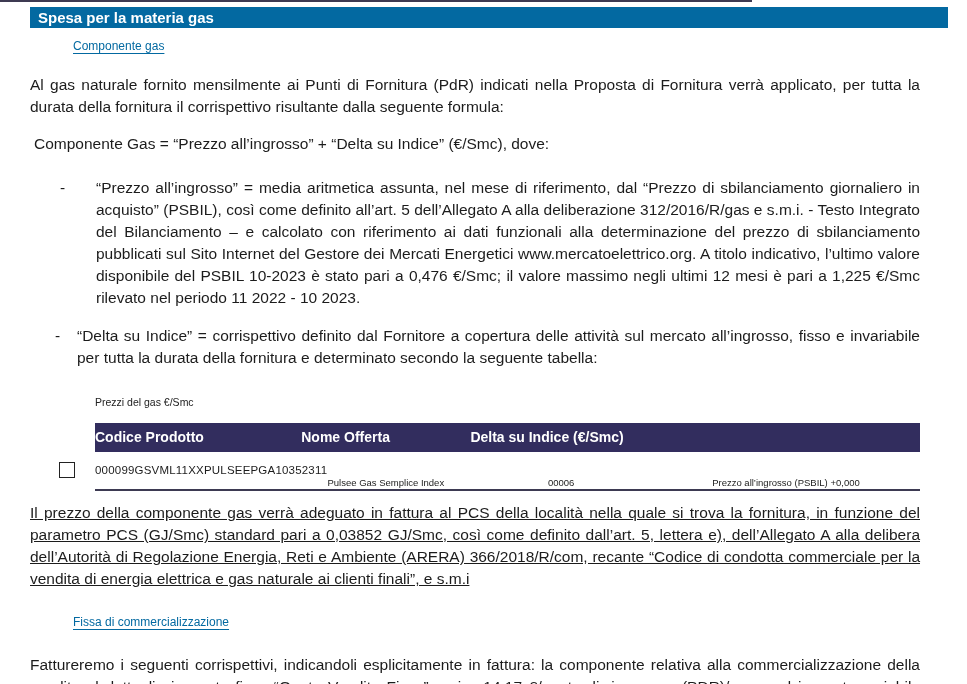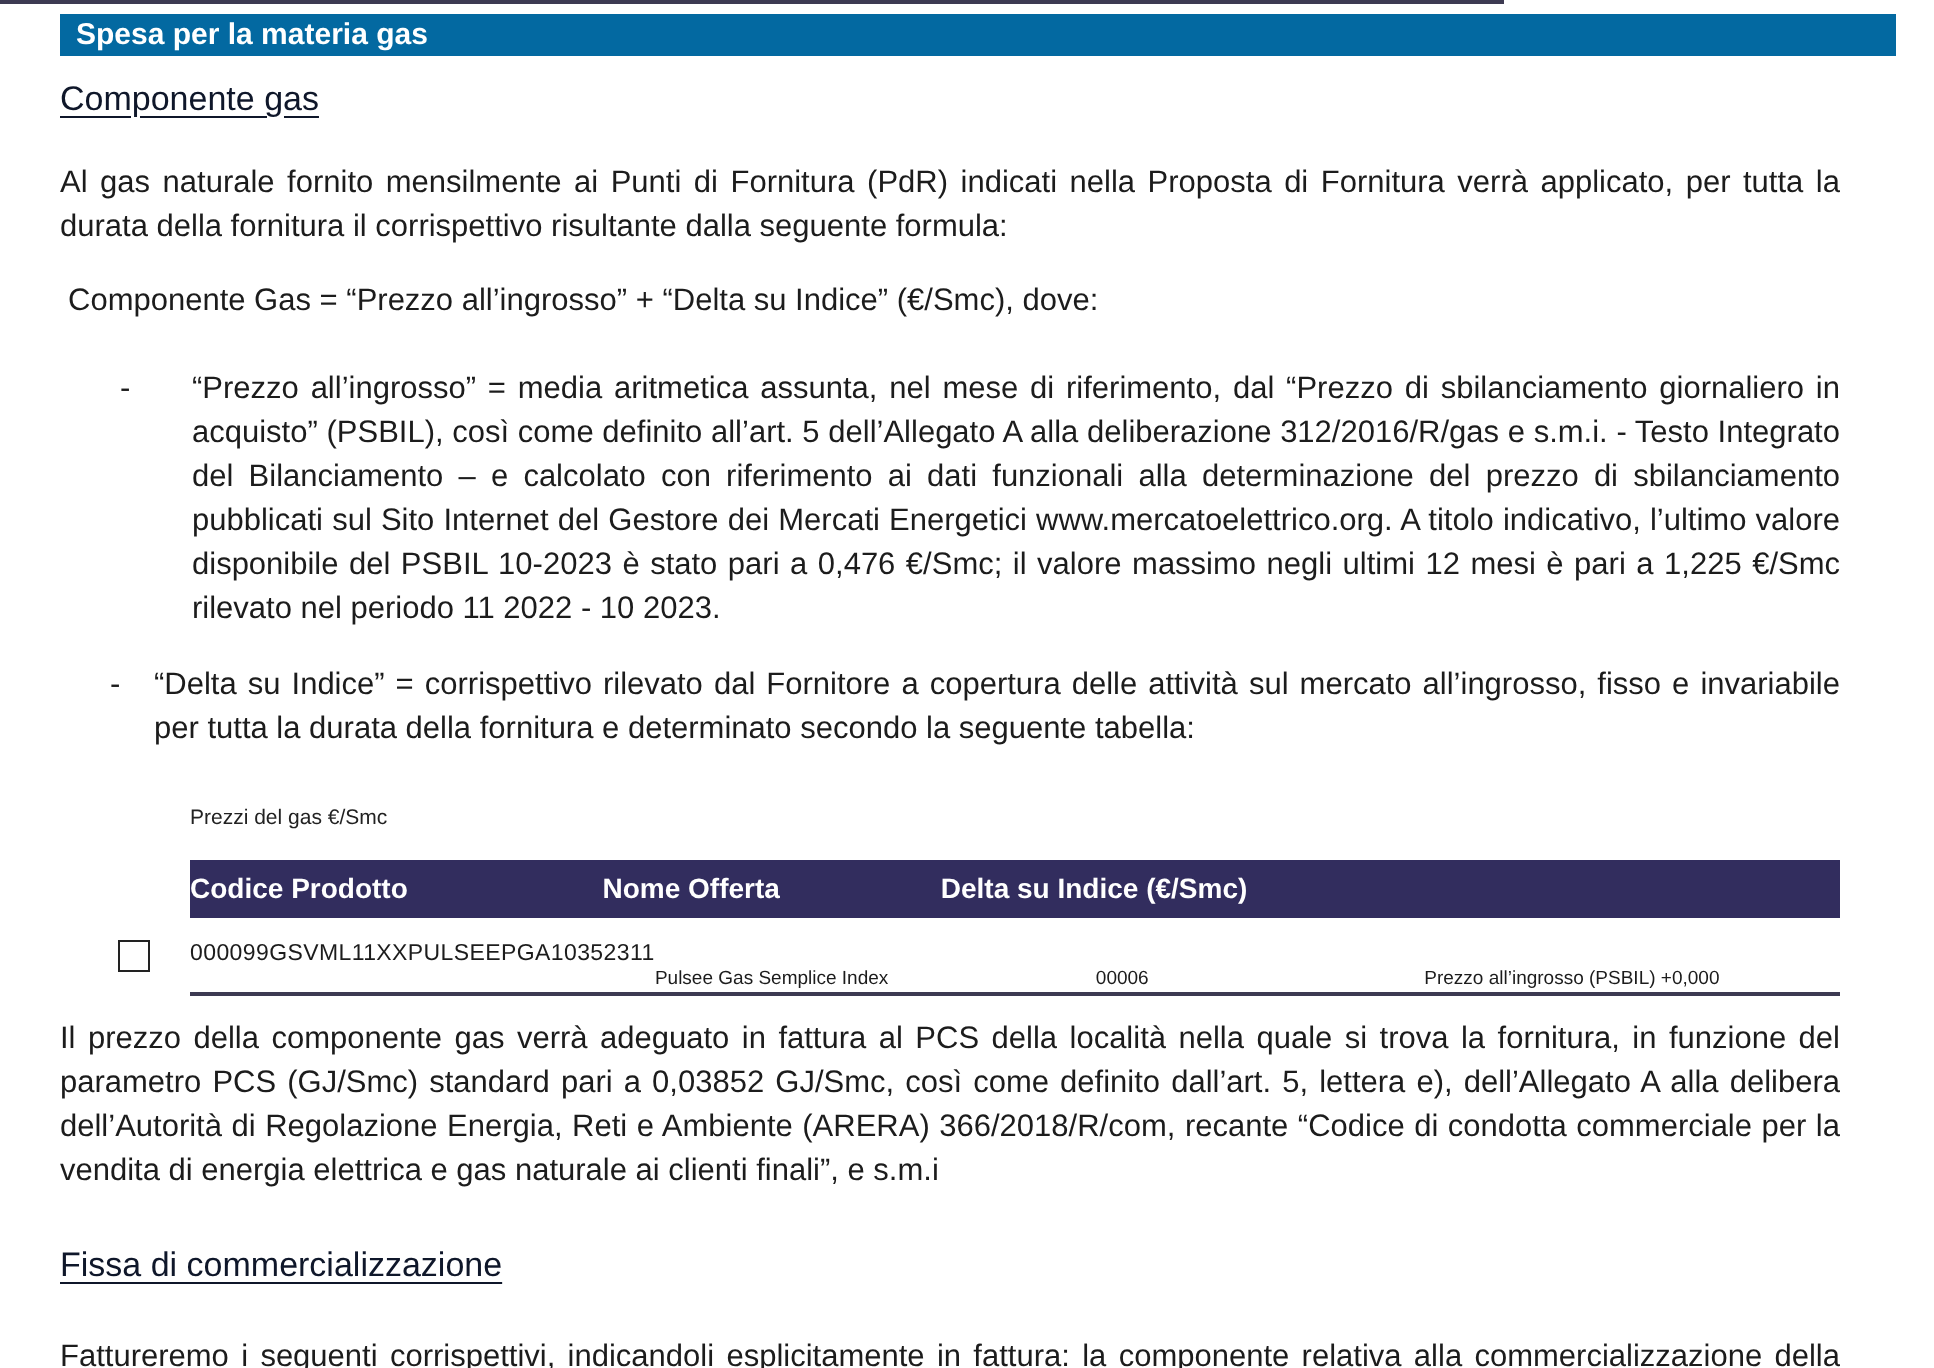--- a/index.html
+++ b/index.html
@@ -29,22 +29,23 @@
     font-weight: bold;
     font-size: 15px;
     height: 21px;
     line-height: 21px;
     padding-left: 8px;
     margin-right: -28px; 
   }
   .h-underline {
     text-decoration: underline;
     text-underline-offset: 3px;
-    font-size: 17px;
-    color: #0f172a;
+    font-size: 12px;
+    color: #0369a1;
+    margin-left: 43px;
   }
   .h1 { margin-top: 10px; }
   .h2 { margin-top: 24px; }
   p { margin: 0; }
   .just { text-align: justify; }
   .intro { margin-top: 19px; }
   .formula { padding-left: 4px; margin-top: 15px; }
   .bullet { display: flex; margin-top: 0; }
   .bullet .marker { flex: 0 0 auto; }
   .bullet .btext { flex: 1 1 auto; text-align: justify; }
@@ -84,21 +85,21 @@
     white-space: nowrap;
   }
   .cell-small { font-size: 9.5px; text-align: center; white-space: nowrap; margin-top: 24px; }
   .row-checkbox {
     position: absolute;
     left: -36px;
     width: 14px; height: 14px;
     border: 1.6px solid #222222;
     background: #ffffff;
   }
-  .para2 { margin-top: 11px; }
+  .para2 { margin-top: 11px; text-decoration: underline; }
   .para3 { margin-top: 23px; }
 </style>
 </head>
 <body>
 
 <div class="top-rule"></div>
 
 <div class="page">
 
   <div class="title-bar">
@@ -110,21 +111,21 @@
   <p class="just intro">Al gas naturale fornito mensilmente ai Punti di Fornitura (PdR) indicati nella Proposta di Fornitura verrà applicato, per tutta la durata della fornitura il corrispettivo risultante dalla seguente formula:</p>
   <p class="formula">Componente Gas = “Prezzo all’ingrosso” + “Delta su Indice” (€/Smc), dove:</p>
 
   <div class="bullet bullet-1">
     <span class="marker">-</span>
     <span class="btext">“Prezzo all’ingrosso” =  media aritmetica assunta, nel mese di riferimento, dal “Prezzo di sbilanciamento giornaliero in acquisto” (PSBIL), così come definito all’art. 5 dell’Allegato A alla deliberazione 312/2016/R/gas e s.m.i. - Testo Integrato del Bilanciamento – e calcolato con riferimento ai dati funzionali alla determinazione del prezzo di sbilanciamento pubblicati sul Sito Internet del Gestore dei Mercati Energetici www.mercatoelettrico.org. A titolo indicativo, l’ultimo valore disponibile del PSBIL 10-2023 è stato pari a 0,476 €/Smc; il valore massimo negli ultimi 12 mesi è pari a 1,225 €/Smc rilevato nel periodo 11 2022 - 10 2023.</span>
   </div>
 
   <div class="bullet bullet-2">
     <span class="marker">-</span>
-    <span class="btext">“Delta su Indice” = corrispettivo rilevato dal Fornitore a copertura delle attività sul mercato all’ingrosso, fisso e invariabile per tutta la durata della fornitura e determinato secondo la seguente tabella:</span>
+    <span class="btext">“Delta su Indice” = corrispettivo definito dal Fornitore a copertura delle attività sul mercato all’ingrosso, fisso e invariabile per tutta la durata della fornitura e determinato secondo la seguente tabella:</span>
   </div>
 
   <div class="table-zone">
     <div class="table-caption">Prezzi del gas €/Smc</div>
 
     <div class="gtable">
       <div class="thead">
         <div class="th col1">Codice Prodotto</div>
         <div class="th col2">Nome Offerta</div>
         <div class="th col3">Delta su Indice (€/Smc)</div>

